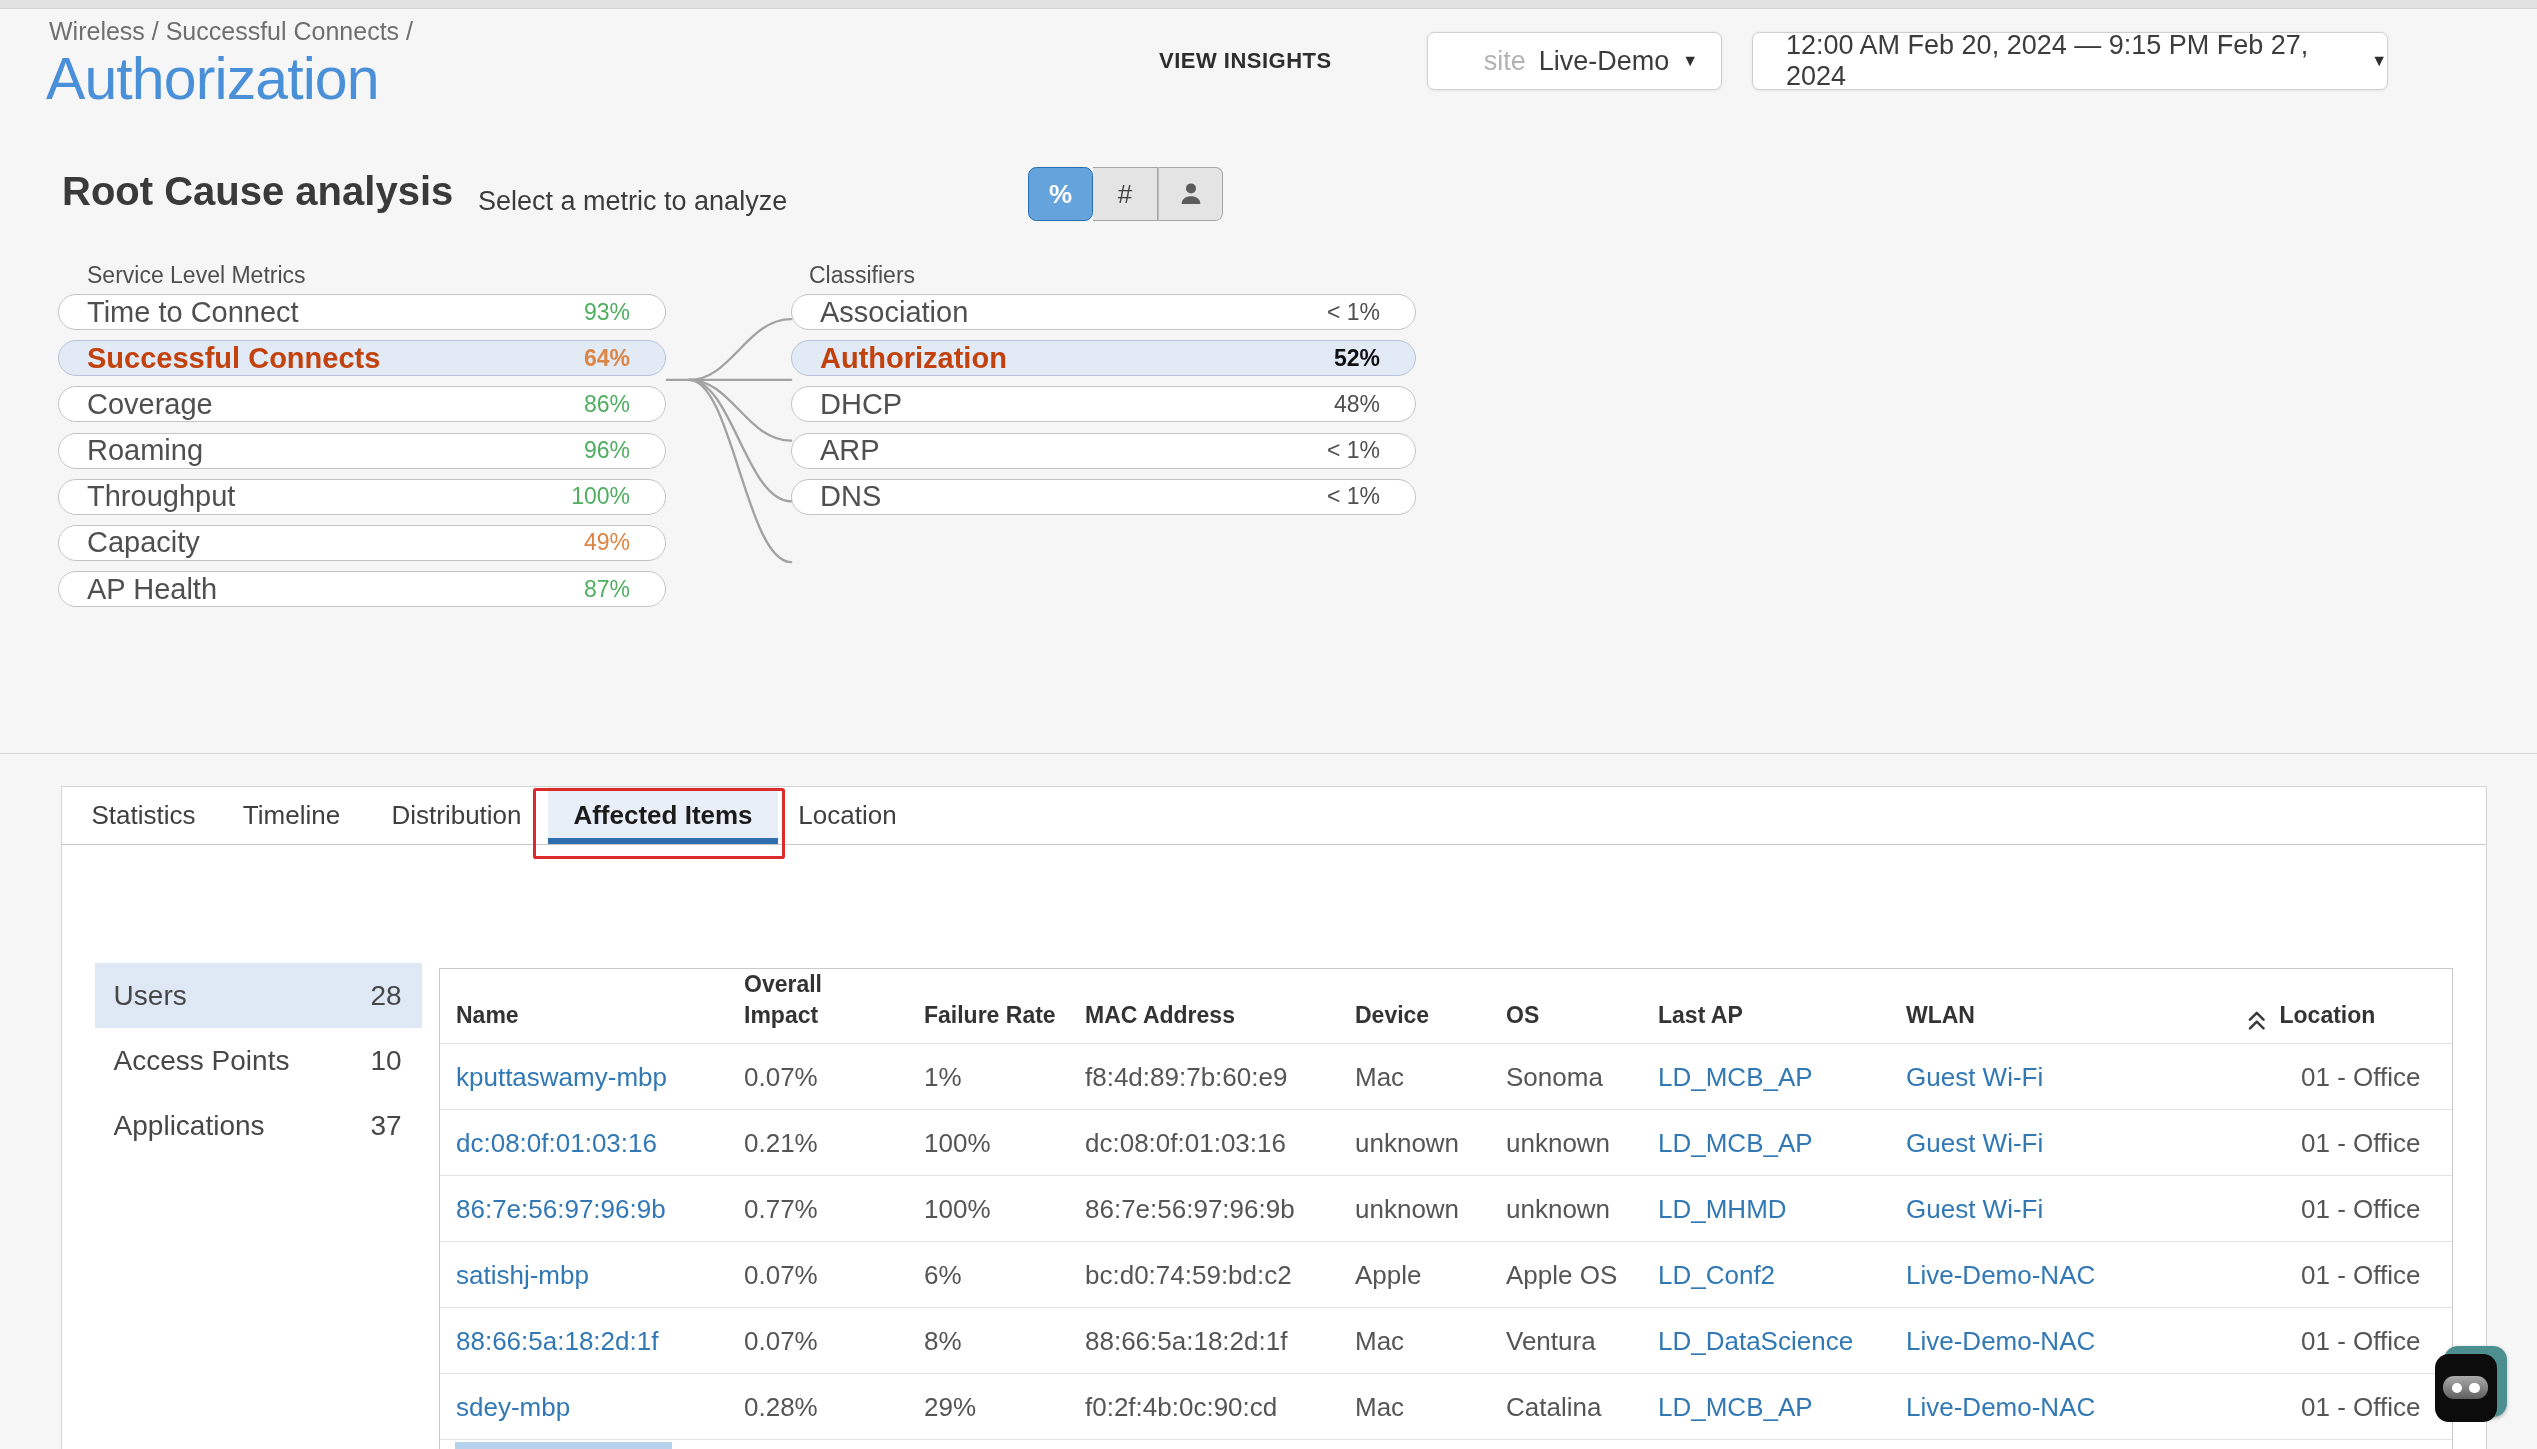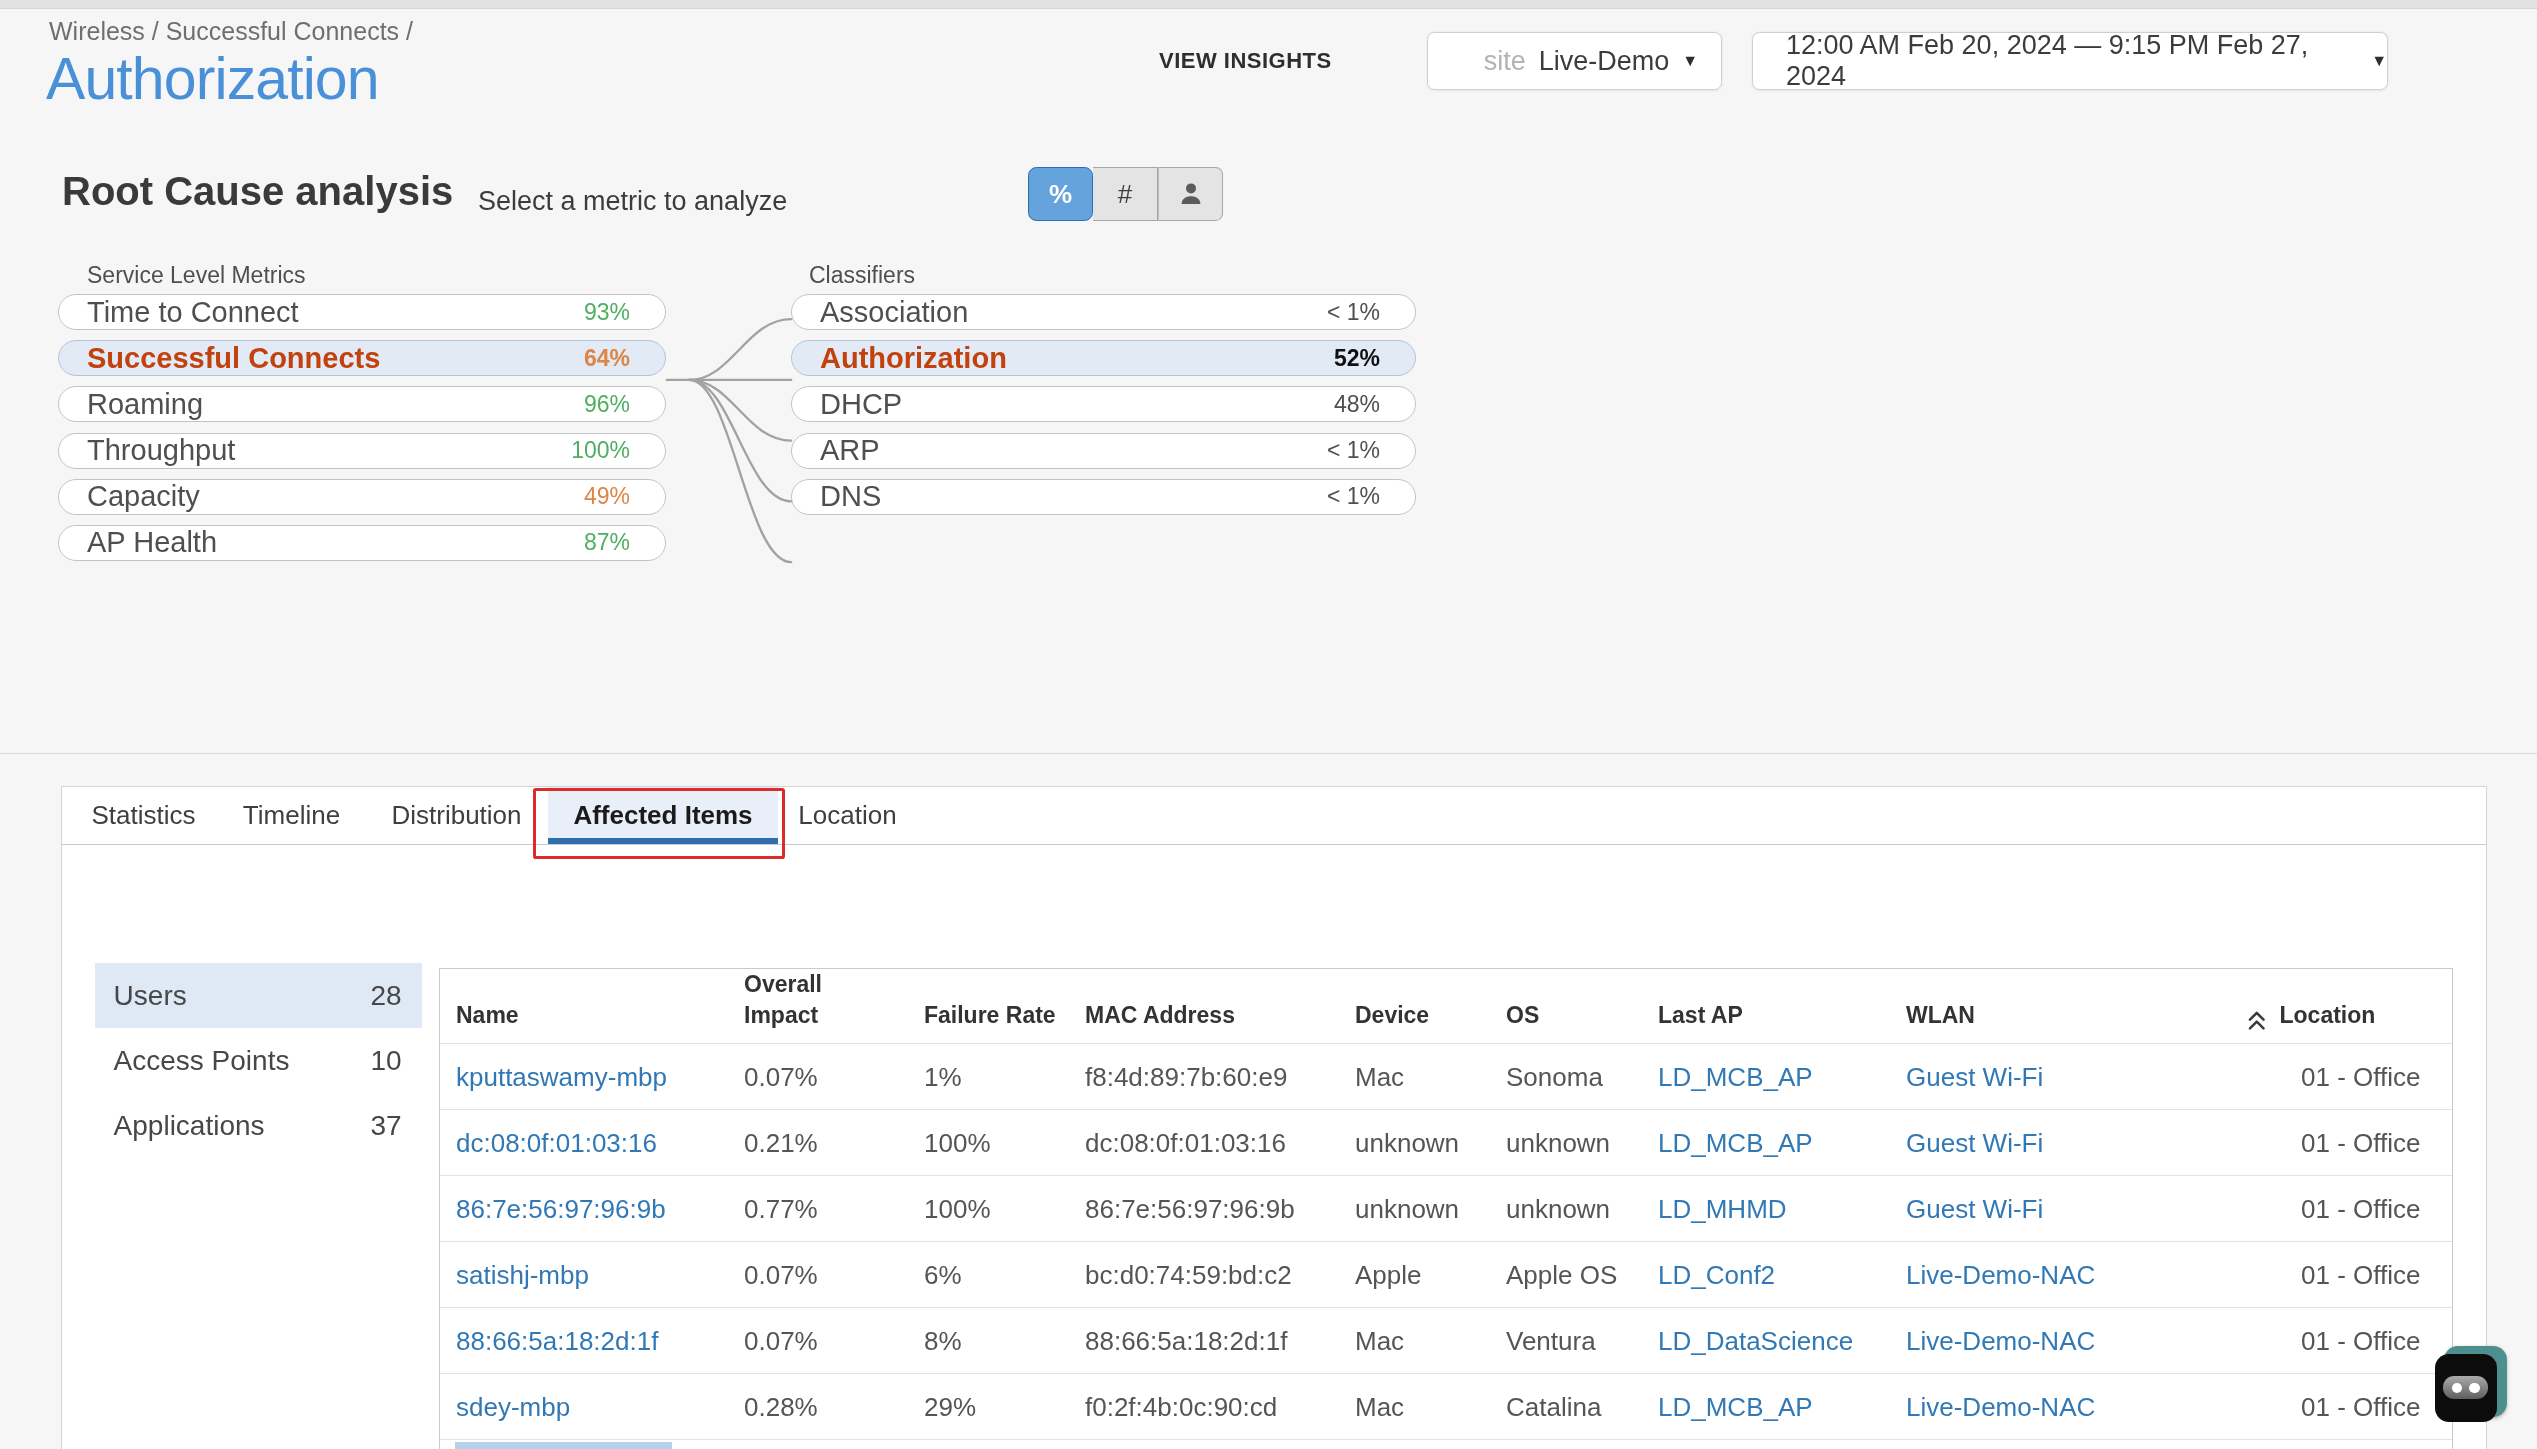--- a/index.html
+++ b/index.html
@@ -122,20 +122,24 @@
 <div class="col-label cls-label">Classifiers</div>
 
 <div class="pill-col slm-col" id="slm-col">
     <div class="pill">
       <span class="pill-label">Time to Connect</span>
       <span class="pill-value good">93%</span>
     </div>
     <div class="pill selected">
       <span class="pill-label">Successful Connects</span>
       <span class="pill-value warn">64%</span>
+    </div>
+    <div class="pill">
+      <span class="pill-label">Coverage</span>
+      <span class="pill-value good">86%</span>
     </div>
     <div class="pill">
       <span class="pill-label">Roaming</span>
       <span class="pill-value good">96%</span>
     </div>
     <div class="pill">
       <span class="pill-label">Throughput</span>
       <span class="pill-value good">100%</span>
     </div>
     <div class="pill">

